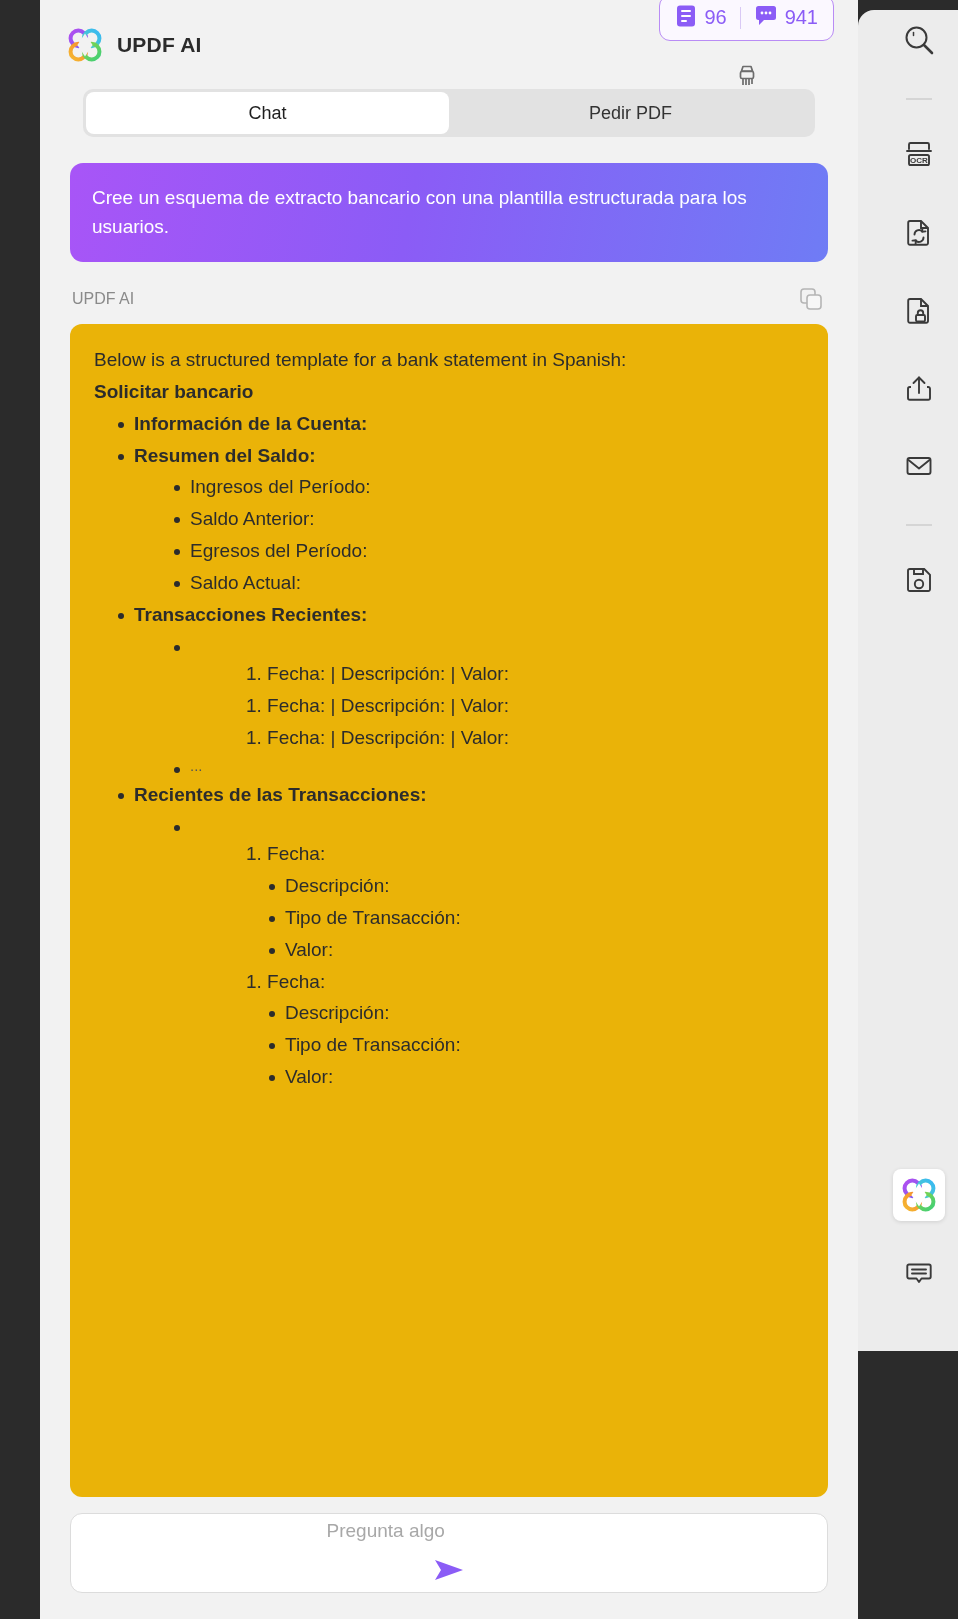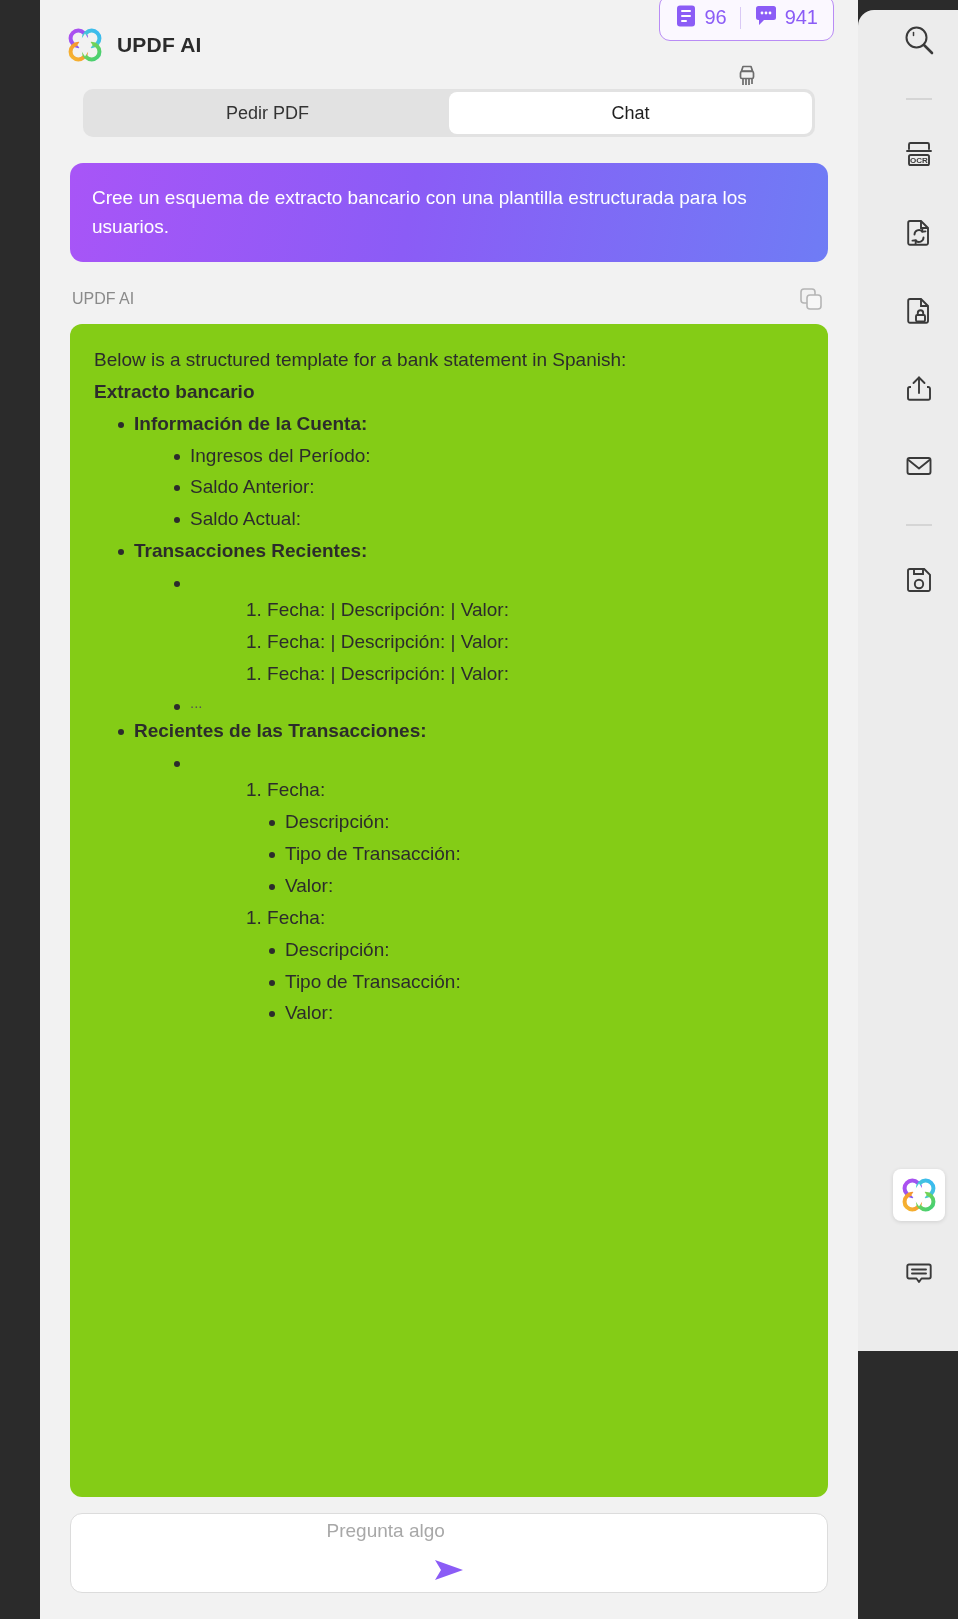--- a/index.html
+++ b/index.html
@@ -90,21 +90,21 @@
 
   .resp-label-row {
     display: flex; align-items: center;
     margin: 22px 2px 10px 2px;
     flex-shrink: 0;
   }
   .resp-label { font-size: 16px; color: #8a8a8a; }
   .copy-btn { margin-left: auto; width: 30px; height: 30px; cursor: pointer; display:flex; align-items:center; justify-content:center;}
 
   .resp-card {
-    background: #84cc16;
+    background: #eab308;
     border-radius: 12px;
     padding: 22px 24px 0 24px;
     font-size: 19px;
     color: #2c2c2c;
     line-height: 1.52;
     overflow: hidden;
     flex: 1;
   }
   .resp-intro { margin-bottom: 3px; }
   .resp-h { font-weight: bold; font-size: 19px; margin-bottom: 2px; }
@@ -261,49 +261,51 @@
             <path d="M10 3.5h8l1.5 4.5H8.5z" stroke-linejoin="round"></path>
             <rect x="7.5" y="8.5" width="13" height="7" rx="1.5"></rect>
             <path d="M10 16v6M13 16v6M16 16v6M19 16v5"></path>
           </svg>
         </div>
       </div>
     </div>
 
     <div class="tabs-wrap">
       <div class="tabs">
+        <div class="tab active">Chat</div>
         <div class="tab">Pedir PDF</div>
-        <div class="tab active">Chat</div>
       </div>
     </div>
 
     <div class="conv">
 
       <div class="user-bubble">Cree un esquema de extracto bancario con una plantilla estructurada para los usuarios.</div>
 
       <div class="resp-label-row">
         <span class="resp-label">UPDF AI</span>
         <span class="copy-btn">
           <svg width="26" height="26" viewBox="0 0 26 26" fill="none" stroke="#b5b5b5" stroke-width="1.6">
             <rect x="3" y="3" width="14" height="14" rx="3"></rect>
             <rect x="9" y="9" width="14" height="14" rx="3" fill="#f7f7f7"></rect>
           </svg>
         </span>
       </div>
 
       <div class="resp-card">
         <div class="resp-intro">Below is a structured template for a bank statement in Spanish:</div>
-        <div class="resp-h">Extracto bancario</div>
+        <div class="resp-h">Solicitar bancario</div>
 
         <ul class="lvl">
           <li class="li bold ind1">Información de la Cuenta:</li>
 
+          <li class="li bold ind1">Resumen del Saldo:</li>
           <ul class="lvl ind2">
             <li class="li">Ingresos del Período:</li>
             <li class="li">Saldo Anterior:</li>
+            <li class="li">Egresos del Período:</li>
             <li class="li">Saldo Actual:</li>
           </ul>
 
           <li class="li bold ind1">Transacciones Recientes:</li>
           <ul class="lvl ind2">
             <li class="li empty"></li>
           </ul>
           <div class="num-line">1. Fecha: | Descripción: | Valor:</div>
           <div class="num-line">1. Fecha: | Descripción: | Valor:</div>
           <div class="num-line">1. Fecha: | Descripción: | Valor:</div>

